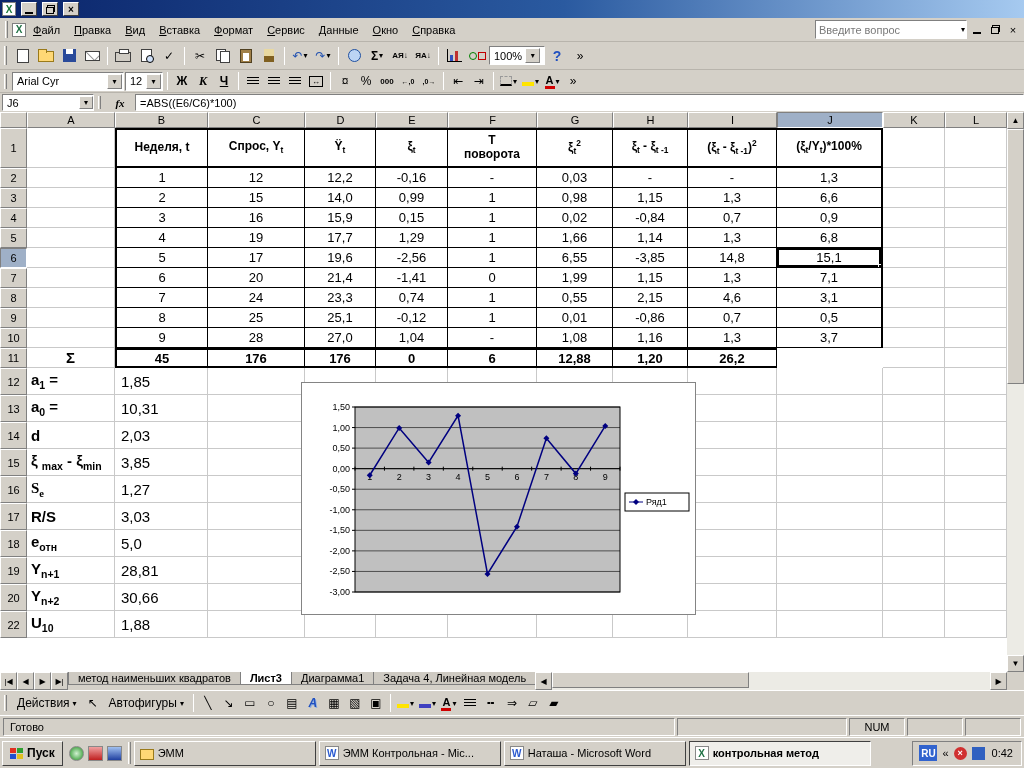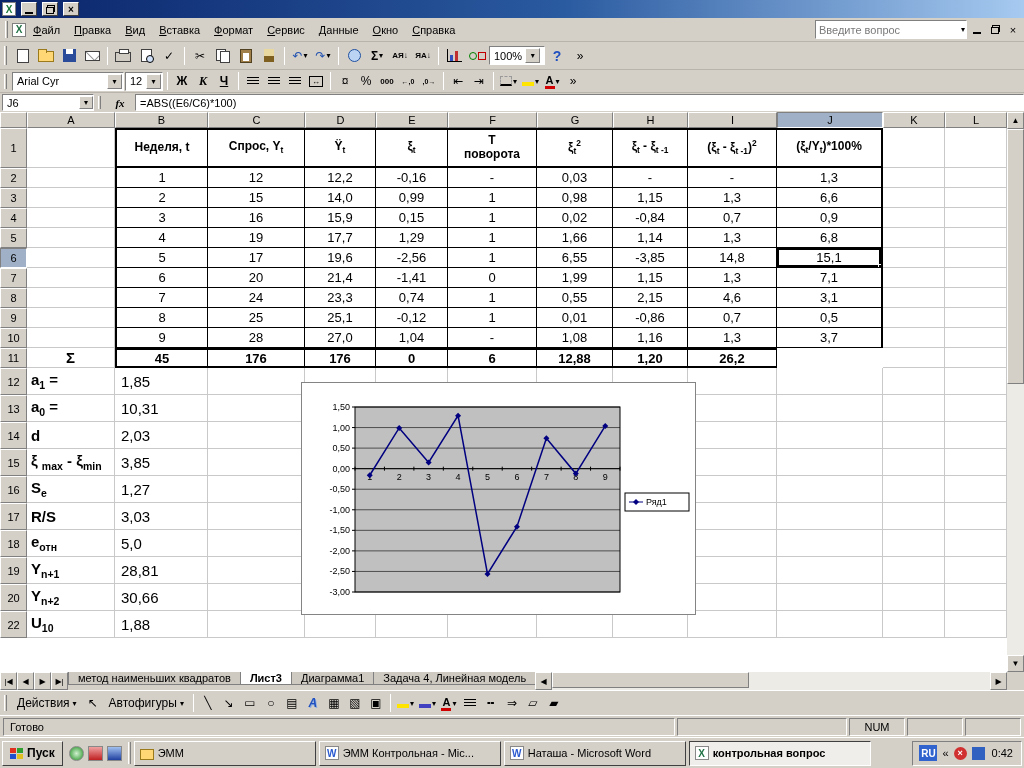--- a/index.html
+++ b/index.html
@@ -570,21 +570,21 @@
             <div class="cell" style="width: 89px;"></div>
             <div class="cell" style="width: 76px;"></div>
             <div class="cell" style="width: 75px;"></div>
             <div class="cell" style="width: 89px;"></div>
             <div class="cell" style="width: 106px;"></div>
             <div class="cell" style="width: 62px;"></div>
             <div class="cell" style="width: 62px;"></div>
           </div>
           <div class="srow" style="height: 27px;">
             <div class="rhdr" style="width: 27px;">16</div>
-            <div class="cell stat-l" style="width: 88px;">
+            <div class="cell stat-l" style="width: 88px; font-family: Liberation Serif, serif;">
               <span class="rt"><span>S</span><sub>e</sub></span>
             </div>
             <div class="cell stat-v" style="width: 93px;">1,27</div>
             <div class="cell" style="width: 97px;"></div>
             <div class="cell" style="width: 71px;"></div>
             <div class="cell" style="width: 72px;"></div>
             <div class="cell" style="width: 89px;"></div>
             <div class="cell" style="width: 76px;"></div>
             <div class="cell" style="width: 75px;"></div>
             <div class="cell" style="width: 89px;"></div>
@@ -853,21 +853,21 @@
         <div class="taskbtn">
           <span class="tb-ic word">W</span>
           <span class="tb-label">ЭММ Контрольная - Mic...</span>
         </div>
         <div class="taskbtn">
           <span class="tb-ic word">W</span>
           <span class="tb-label">Наташа - Microsoft Word</span>
         </div>
         <div class="taskbtn active">
           <span class="tb-ic excel">X</span>
-          <span class="tb-label">контрольная вопрос</span>
+          <span class="tb-label">контрольная метод</span>
         </div>
       </div>
     <div class="tray">
       <span class="rubadge">RU</span>
       <span>«</span>
       <span class="tric tr-red">×</span>
       <span class="tric tr-blue"></span>
       <span class="clock">0:42</span>
     </div>
   </div>

